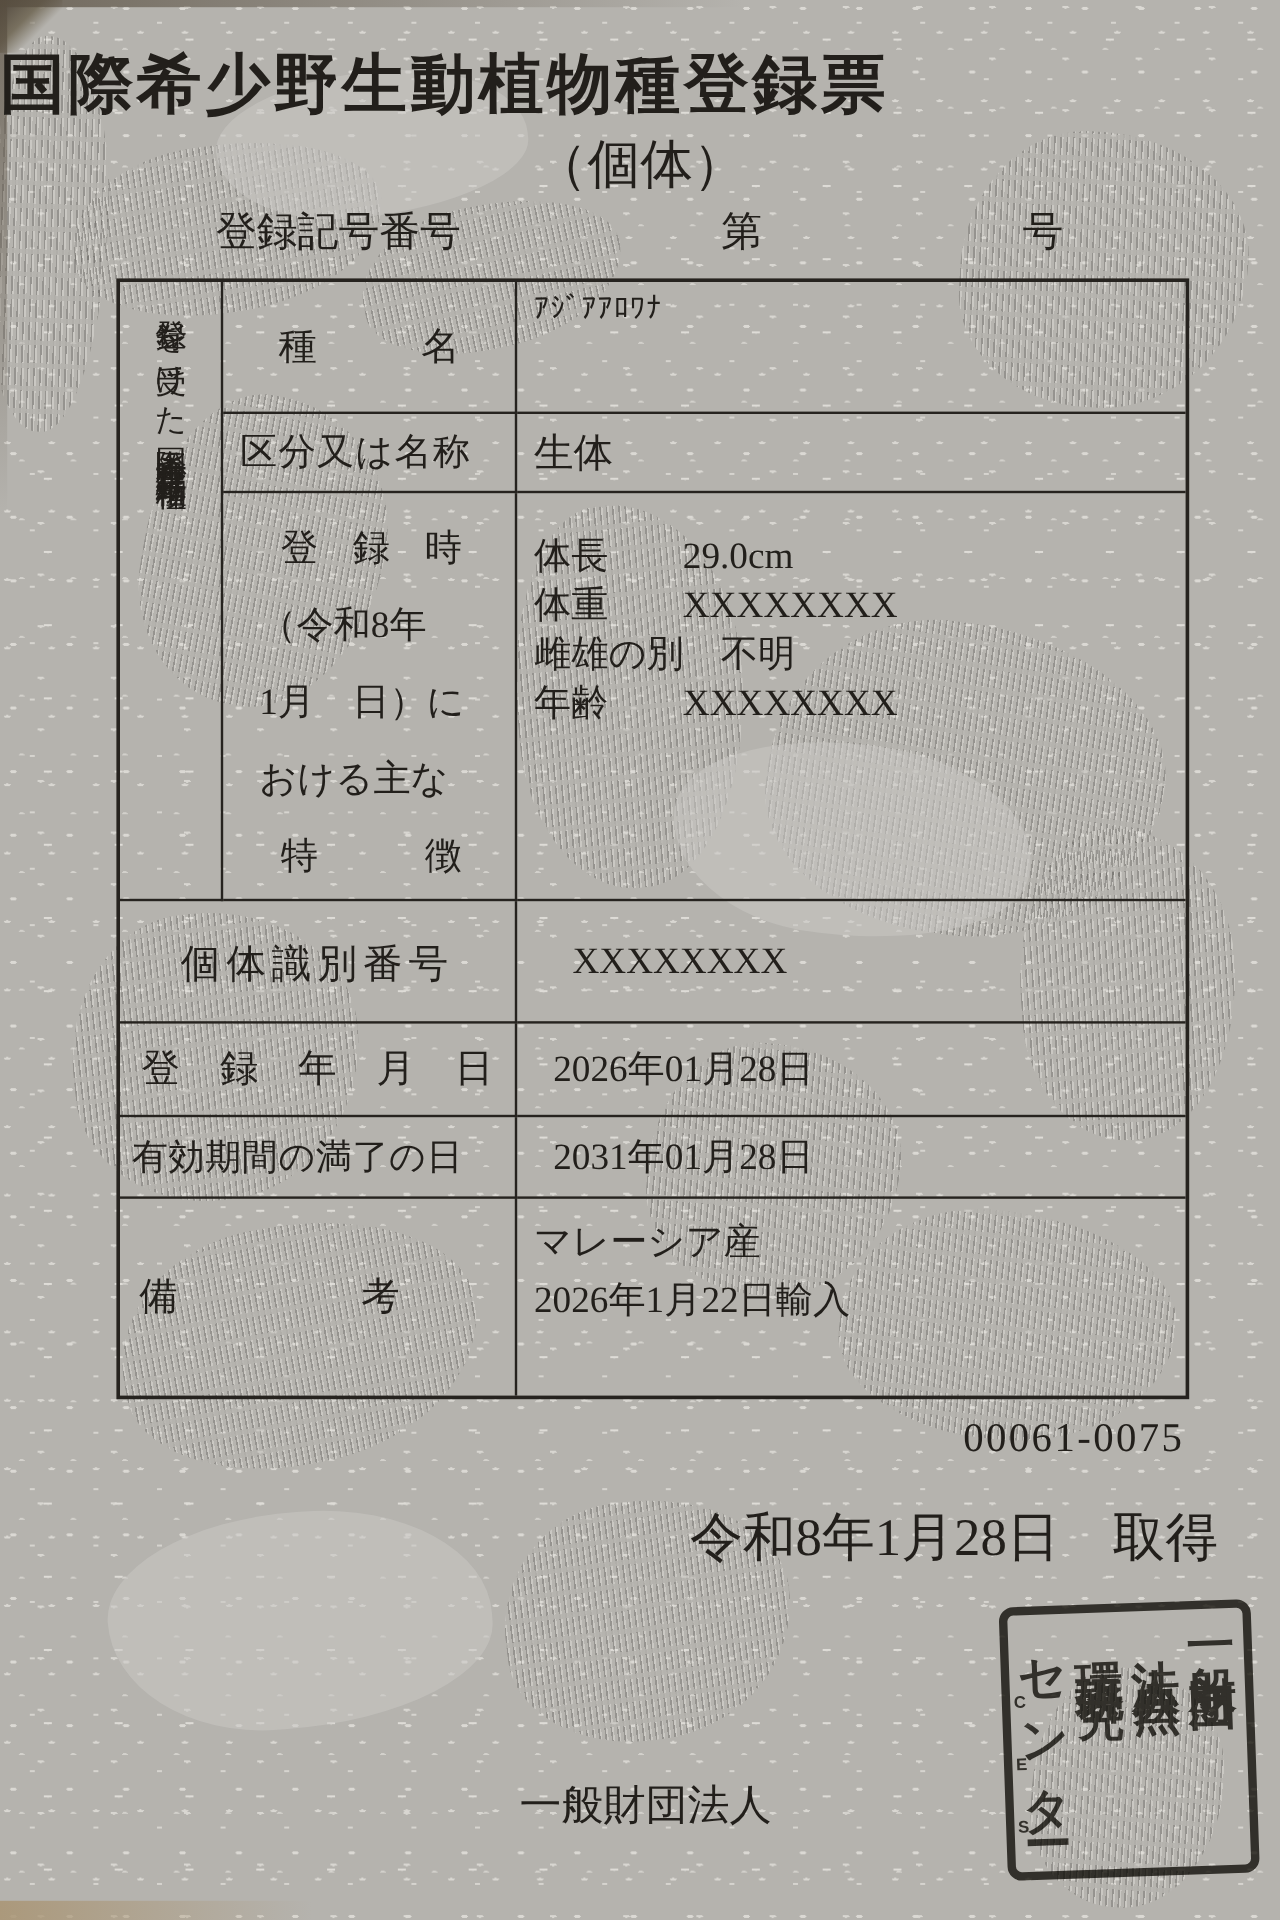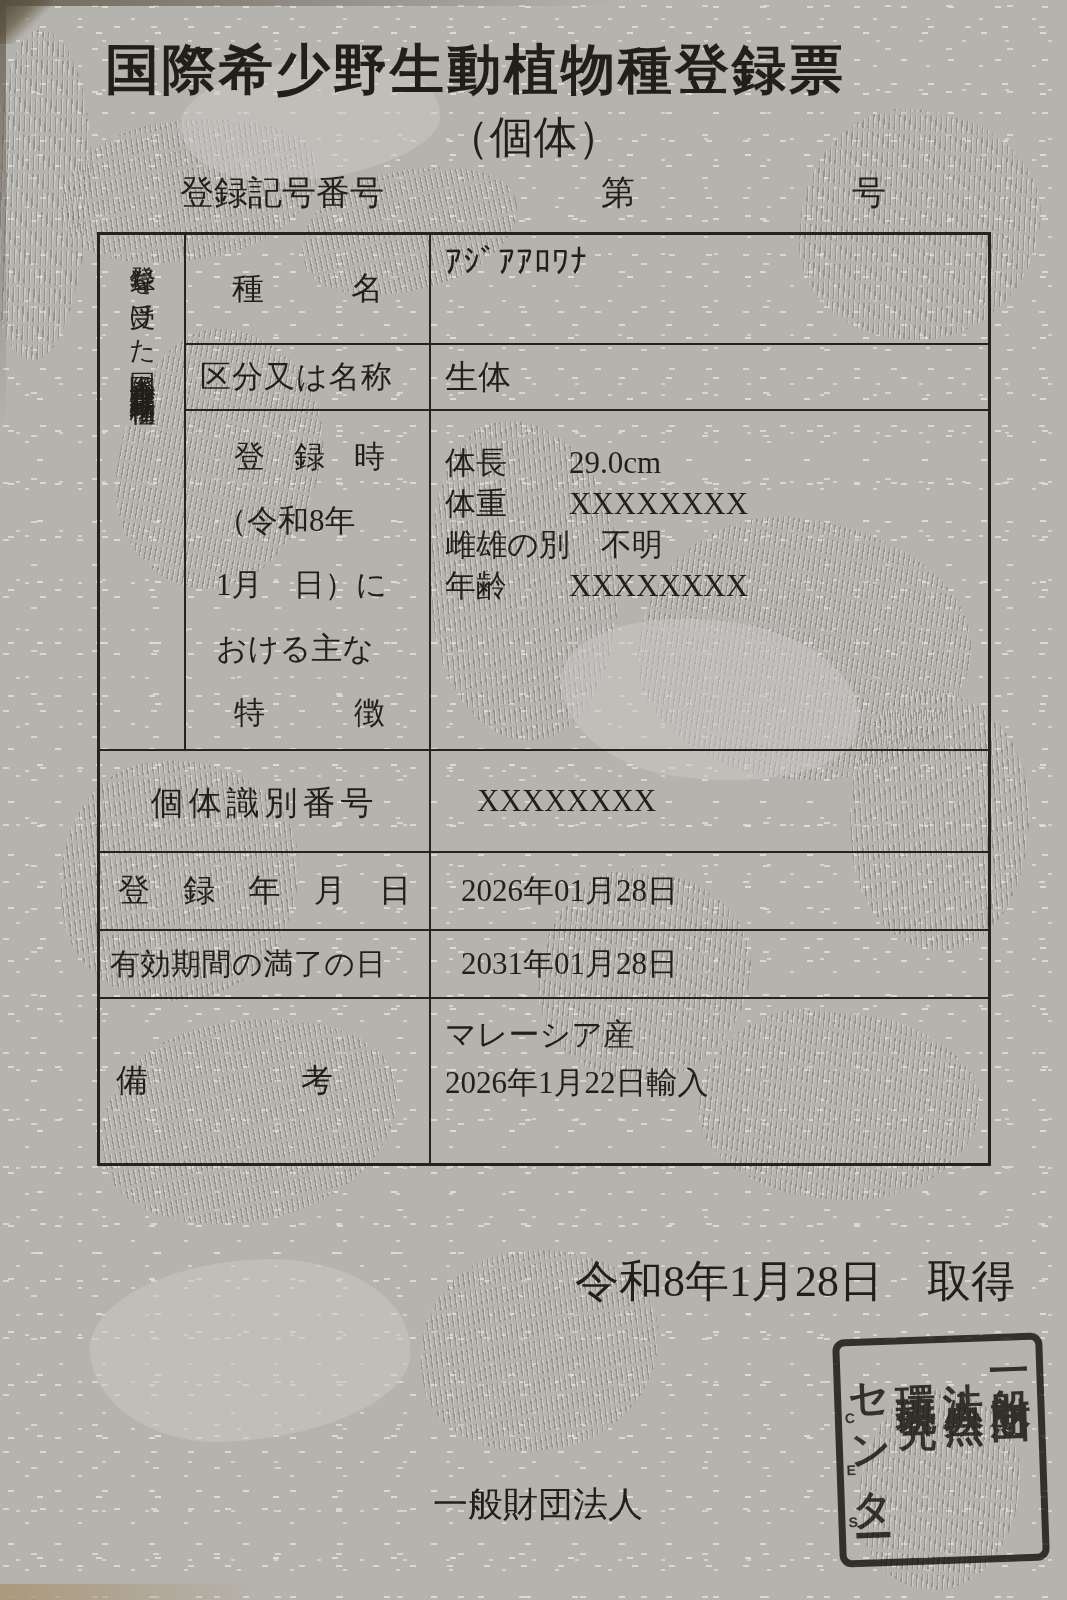--- a/index.html
+++ b/index.html
@@ -38,42 +38,42 @@
   .corner-tl{position:absolute;top:0;left:0;width:52px;height:44px;
     background:linear-gradient(135deg,#51483e 0%,#78705f 38%,rgba(120,112,95,0) 62%);}
   .edge-top{position:absolute;top:0;left:0;width:620px;height:6px;
     background:linear-gradient(90deg,rgba(88,78,64,.75),rgba(88,78,64,0));}
   .edge-left{position:absolute;top:0;left:0;width:6px;height:430px;
     background:linear-gradient(180deg,rgba(88,78,64,.7),rgba(88,78,64,0));}
   .edge-bottom{position:absolute;bottom:0;left:0;width:260px;height:16px;
     background:linear-gradient(90deg,rgba(170,150,118,.9),rgba(170,150,118,0));}
   
   .t{position:absolute;white-space:pre;}
-  .doc-title{top:34px;left:0;width:951px;text-align:center;font-size:54px;font-weight:bold;letter-spacing:3px;}
+  .doc-title{top:34px;left:0;width:951px;text-align:left;font-size:54px;font-weight:bold;letter-spacing:3px;}
   .doc-subtitle{top:108px;left:0;width:1067px;text-align:center;font-size:44px;}
   .reg-row{position:absolute;top:170px;left:180px;width:706px;display:flex;justify-content:space-between;font-size:34px;}
   
   .regtable{
     position:absolute;left:97px;top:232px;width:888px;height:928px;
     border:3px solid var(--line);
     display:grid;
     grid-template-columns:86px 245px 1fr;
     grid-template-rows:110px 66px 340px 102px 78px 68px 1fr;
   }
   .c{border-right:2.5px solid var(--line);border-bottom:2.5px solid var(--line);
      display:flex;flex-direction:column;justify-content:center;overflow:hidden;}
   .c.noR{border-right:none;}
   .c.noB{border-bottom:none;}
   .sidebar{grid-row:1/4;grid-column:1;align-items:center;justify-content:flex-start;padding-top:10px;}
   .sidebar .v{writing-mode:vertical-rl;text-orientation:upright;font-size:26px;letter-spacing:3px;line-height:1;}
   .lblcell{font-size:32px;padding:0 14px;}
   .valcell{font-size:31px;padding:0 0 0 14px;}
   .jlabel{text-align:justify;text-align-last:justify;}
   .species-label{padding:0 46px;}
-  .species-value{justify-content:flex-start;padding-top:8px;font-size:34px;letter-spacing:1px;}
+  .species-value{justify-content:flex-start;padding-top:8px;font-size:25px;letter-spacing:1px;}
   .cat-label{font-size:31px;letter-spacing:1px;}
   .feat-label{justify-content:flex-start;padding-top:14px;font-size:31px;}
   .feat-label div{line-height:64px;}
   .feat-l1,.feat-l5{padding:0 30px;text-align:justify;text-align-last:justify;}
   .feat-l2,.feat-l3,.feat-l4{padding-left:12px;}
   .feat-value{justify-content:flex-start;padding-top:8px;margin-top:23px;}
   .feat-value div{line-height:41px;}
   .idnum-label{align-items:stretch;font-size:24px;}
   .idnum-small{text-align:center;letter-spacing:1px;}
   .idnum-main{text-align:center;font-size:33px;letter-spacing:5px;margin-top:4px;}
@@ -174,20 +174,21 @@
     <div class="c lblcell exp-label" style="grid-row:6;grid-column:1/3;">有効期間の満了の日</div>
     <div class="c noR valcell date-value" style="grid-row:6;grid-column:3;">2031年01月28日</div>
 
     <div class="c noB lblcell jlabel remarks-label" style="grid-row:7;grid-column:1/3;">備考</div>
     <div class="c noR noB valcell remarks-value" style="grid-row:7;grid-column:3;">
       <div>マレーシア産</div>
       <div>2026年1月22日輸入</div>
     </div>
   </div>
 
+  <div class="t serial">00061-0075</div>
   <div class="t acq">令和8年1月28日　取得</div>
 
   <div class="t issuer">
     <div>一般財団法人</div>
     
     
   </div>
 
   <div class="seal">
     <div class="seal-cols">

